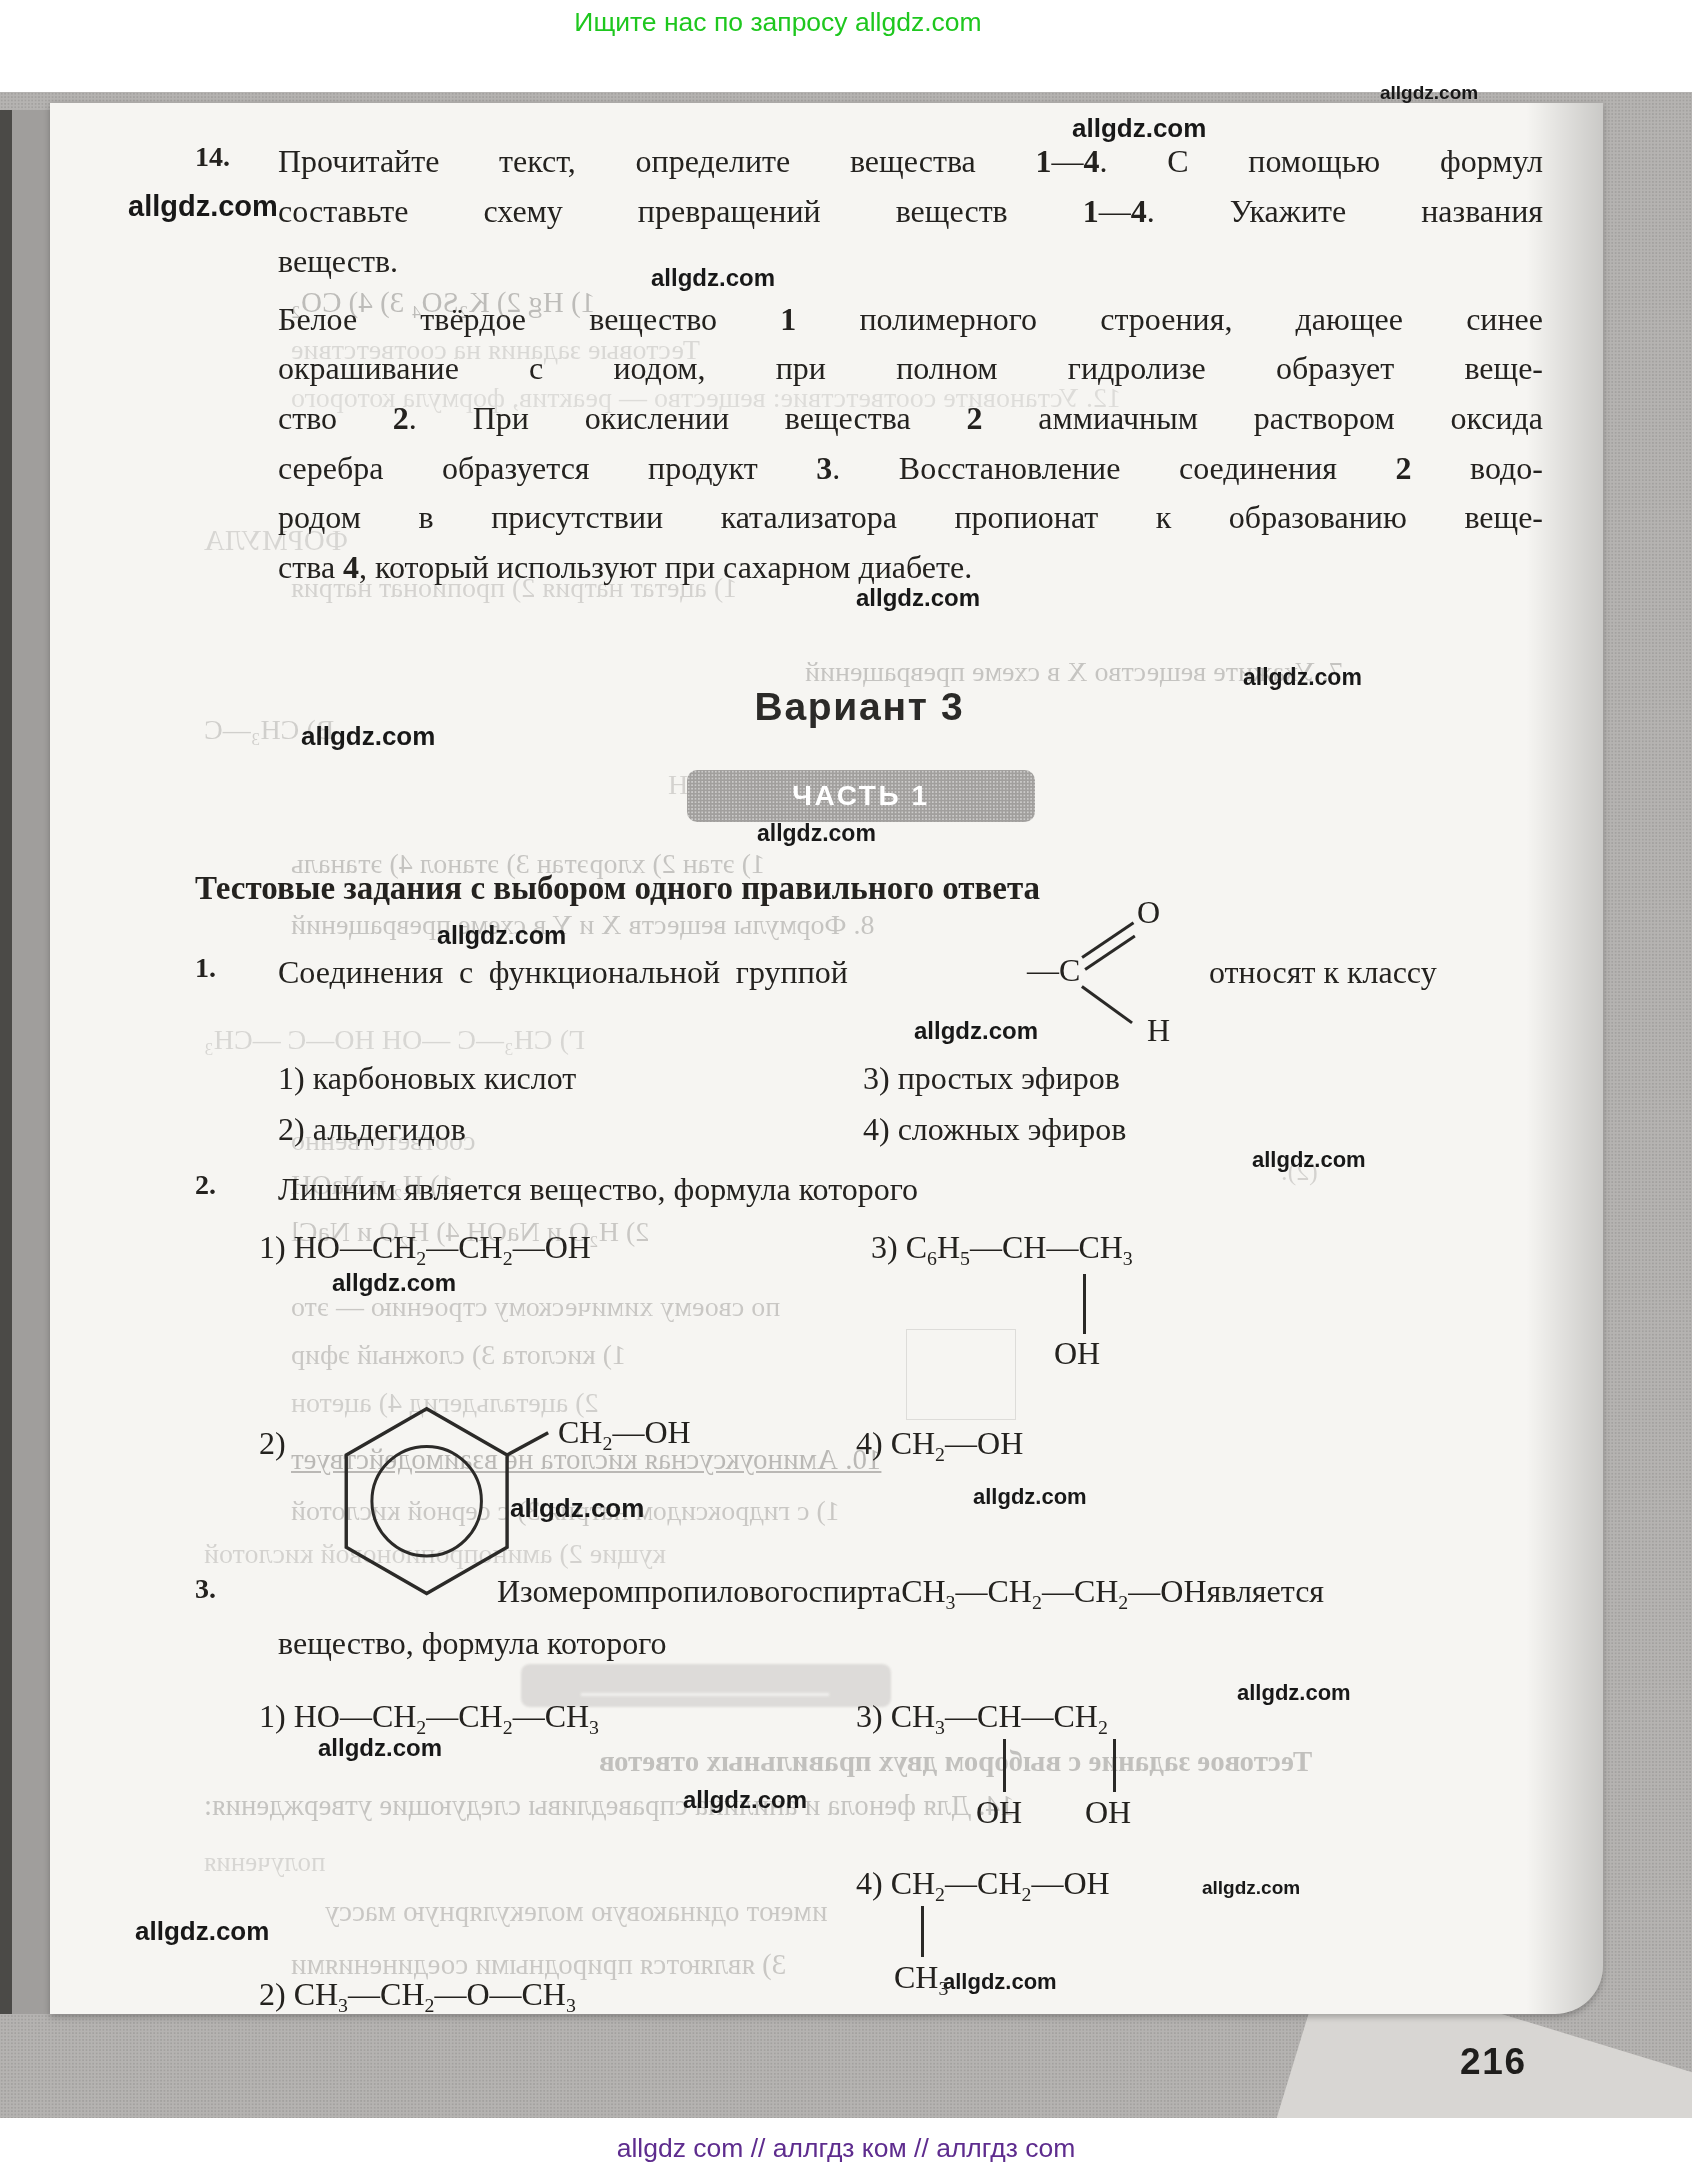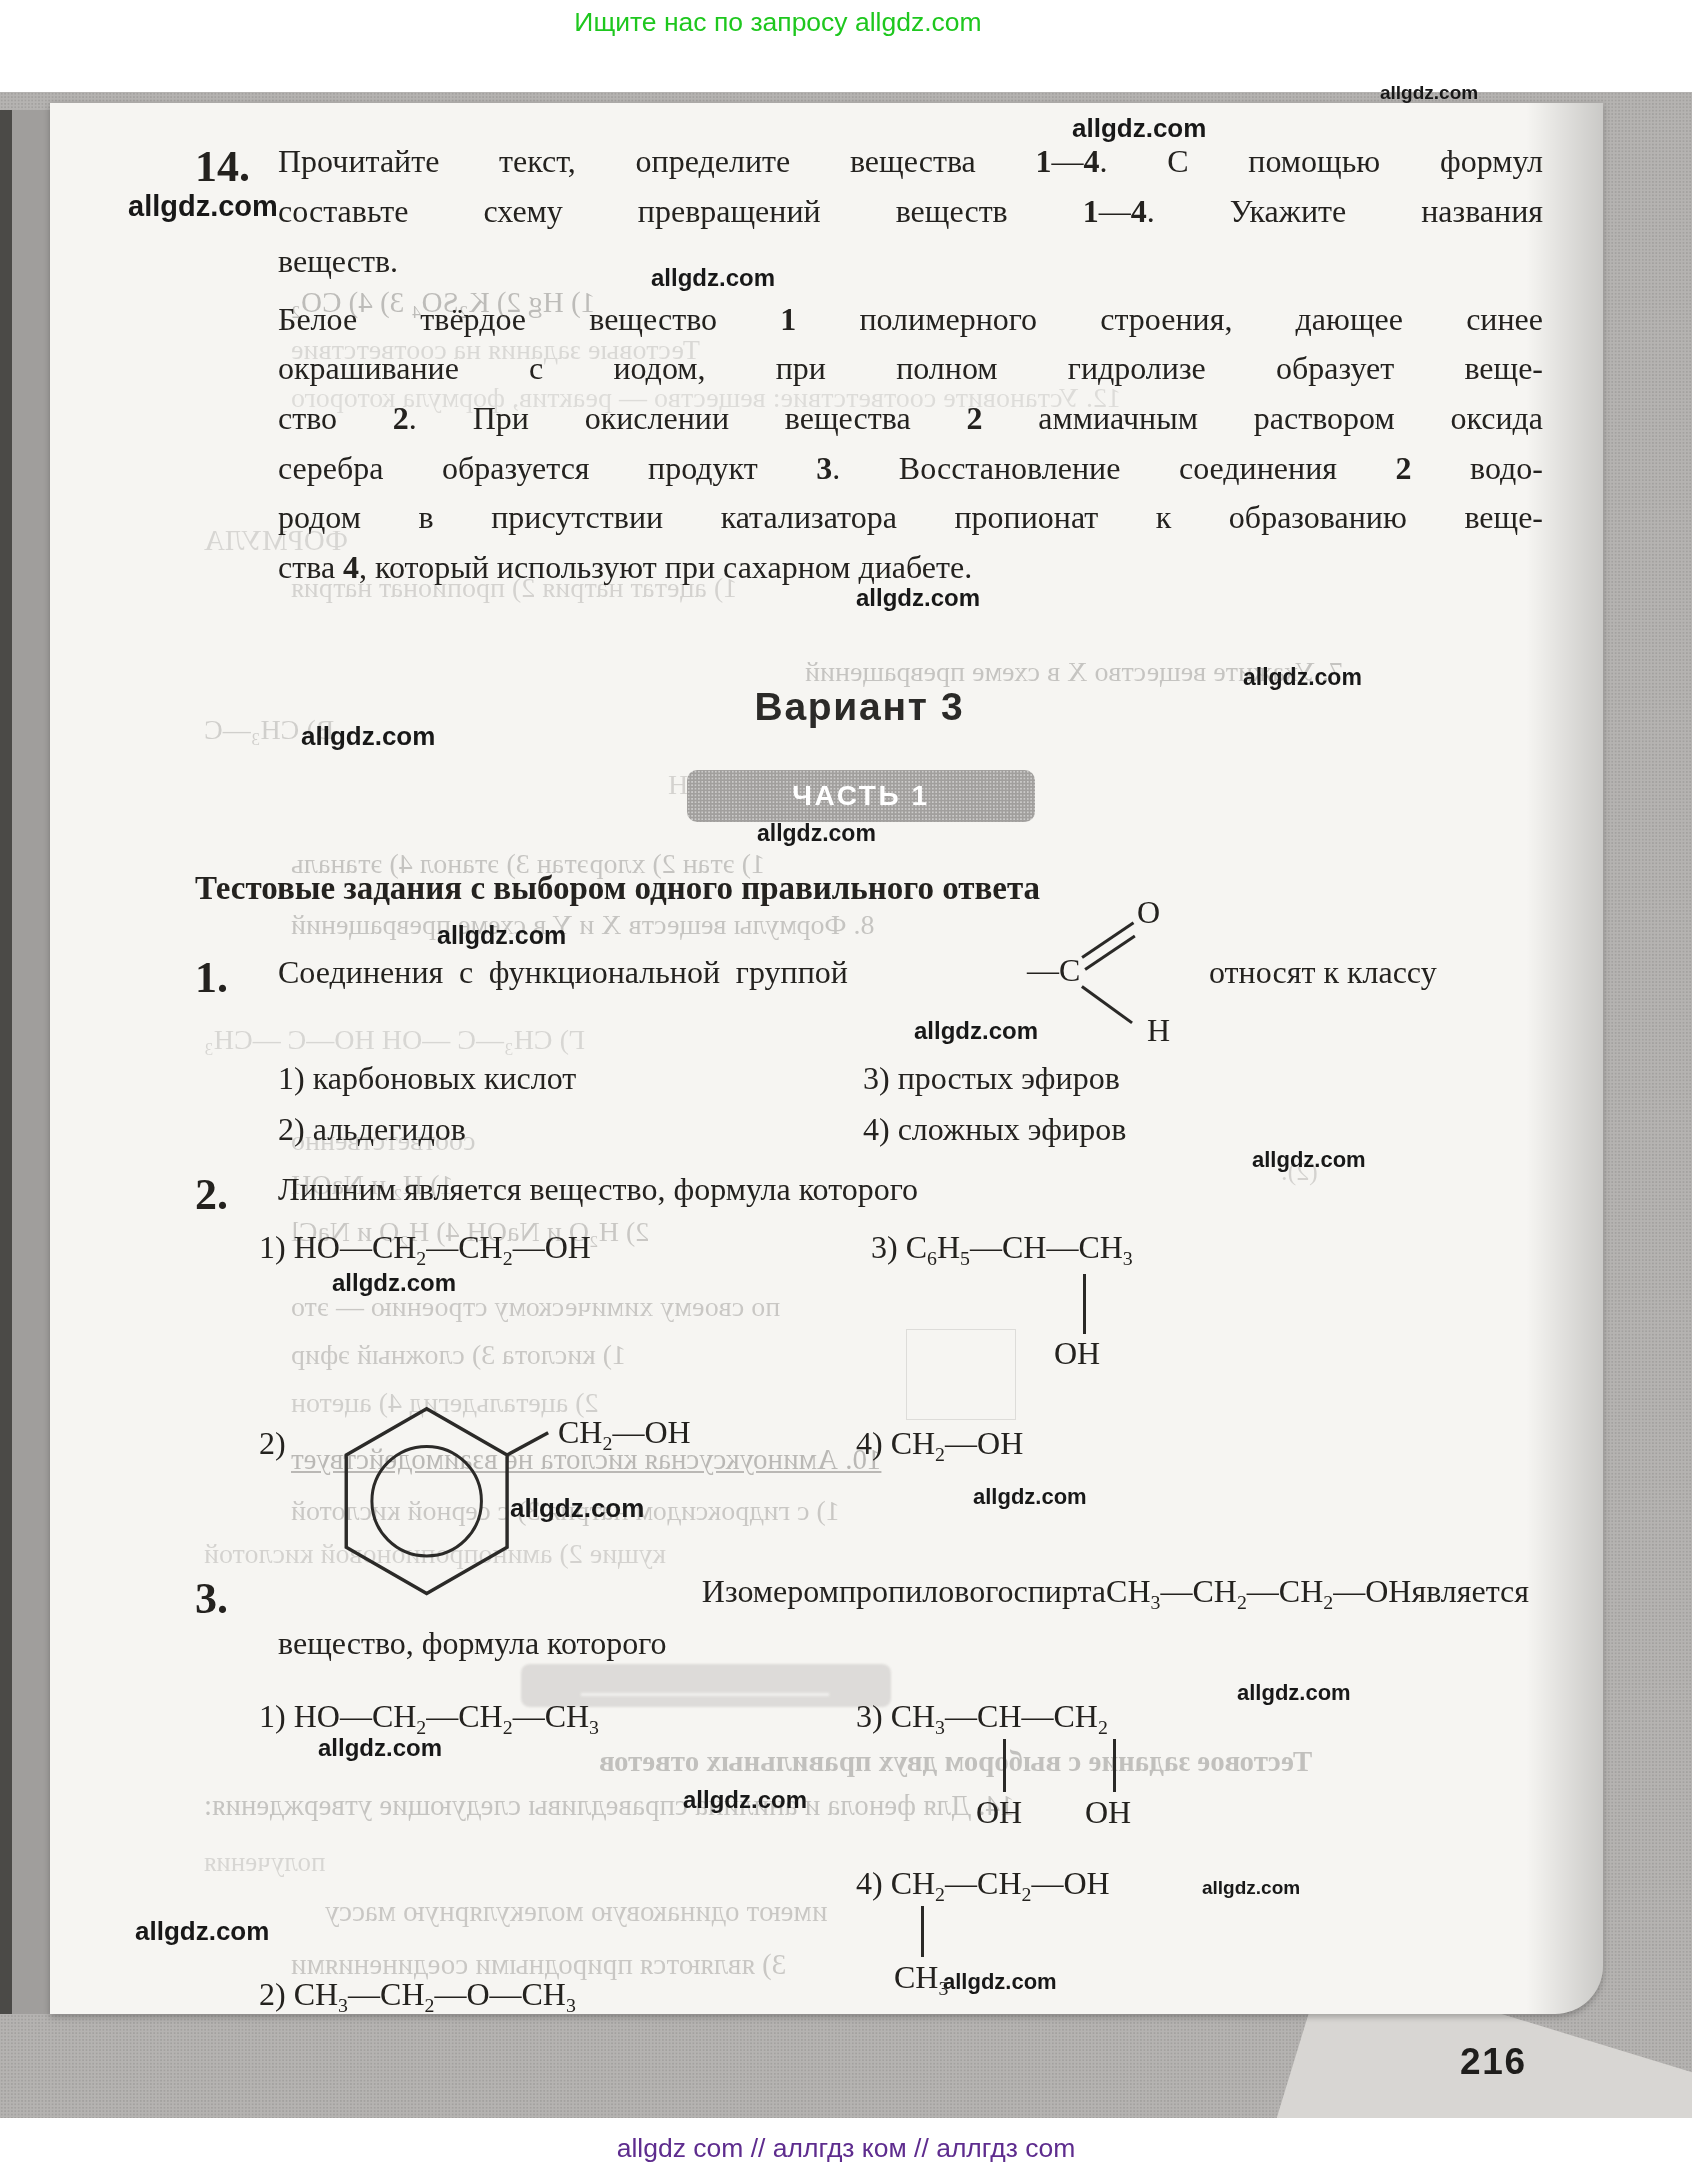--- a/index.html
+++ b/index.html
@@ -40,21 +40,21 @@
   .wm{
     position:absolute;font-family:"Liberation Sans",sans-serif;color:#181818;
     white-space:nowrap;
     font-weight:bold;
   }
   .bodyline{
     position:absolute;font-size:32px;line-height:41px;color:#24221f;width:1265px;
     white-space:nowrap;
   }
   .j{white-space:normal;text-align:justify;text-align-last:justify;}
-  .qnum{position:absolute;font-size:44px;font-weight:bold;color:#24221f;}
+  .qnum{position:absolute;font-size:28px;font-weight:bold;color:#24221f;}
   .fm{font-size:32px;color:#24221f;}
   .fm sub{font-size:.62em;line-height:0;}
   sub{font-size:.62em;line-height:0;}
   .variant-title{
     left:89px;top:685px;width:1541px;text-align:center;
     font-family:"Liberation Sans",sans-serif;font-weight:bold;font-size:39px;
     letter-spacing:1.7px;color:#2b2a28;
   }
   .part-banner{
     left:687px;top:770px;width:348px;height:52px;background:#a19f9d;
@@ -218,21 +218,21 @@
 </svg>
 <div class="opt" style="left:558px;top:1414px">
   <span class="fm">CH<sub>2</sub>—OH</span>
 </div>
 <div class="opt" style="left:856px;top:1425px">
   <span>4)</span>
   <span class="fm">CH<sub>2</sub>—OH</span>
 </div>
 
 <div class="qnum" style="left:195px;top:1573px">3.</div>
-<div class="abs" style="left:264px;top:1573px;width:1265px;display:flex;justify-content:flex-end;font-size:32px;color:#24221f">
+<div class="abs" style="left:278px;top:1573px;width:1265px;display:flex;justify-content:center;font-size:32px;color:#24221f">
   <span>Изомером</span>
   <span>пропилового</span>
   <span>спирта</span>
   <span class="fm">CH<sub>3</sub>—CH<sub>2</sub>—CH<sub>2</sub>—OH</span>
   <span>является</span>
 </div>
 <div class="bodyline" style="left:278px;top:1623px;width:auto">вещество, формула которого</div>
 
 <div class="opt" style="left:259px;top:1698px">
   <span>1)</span>

